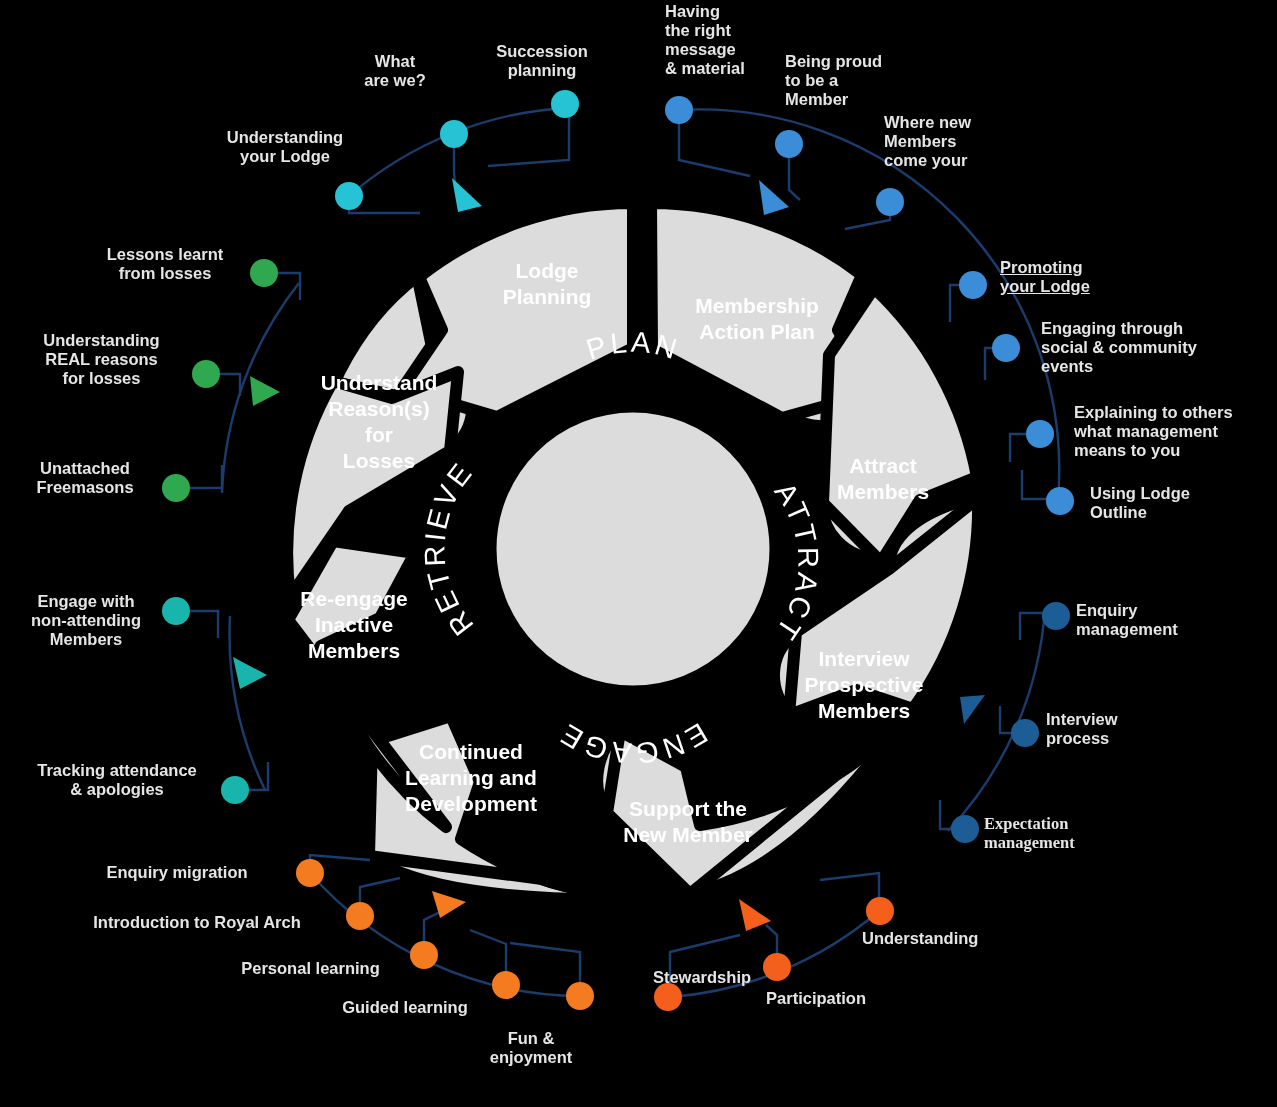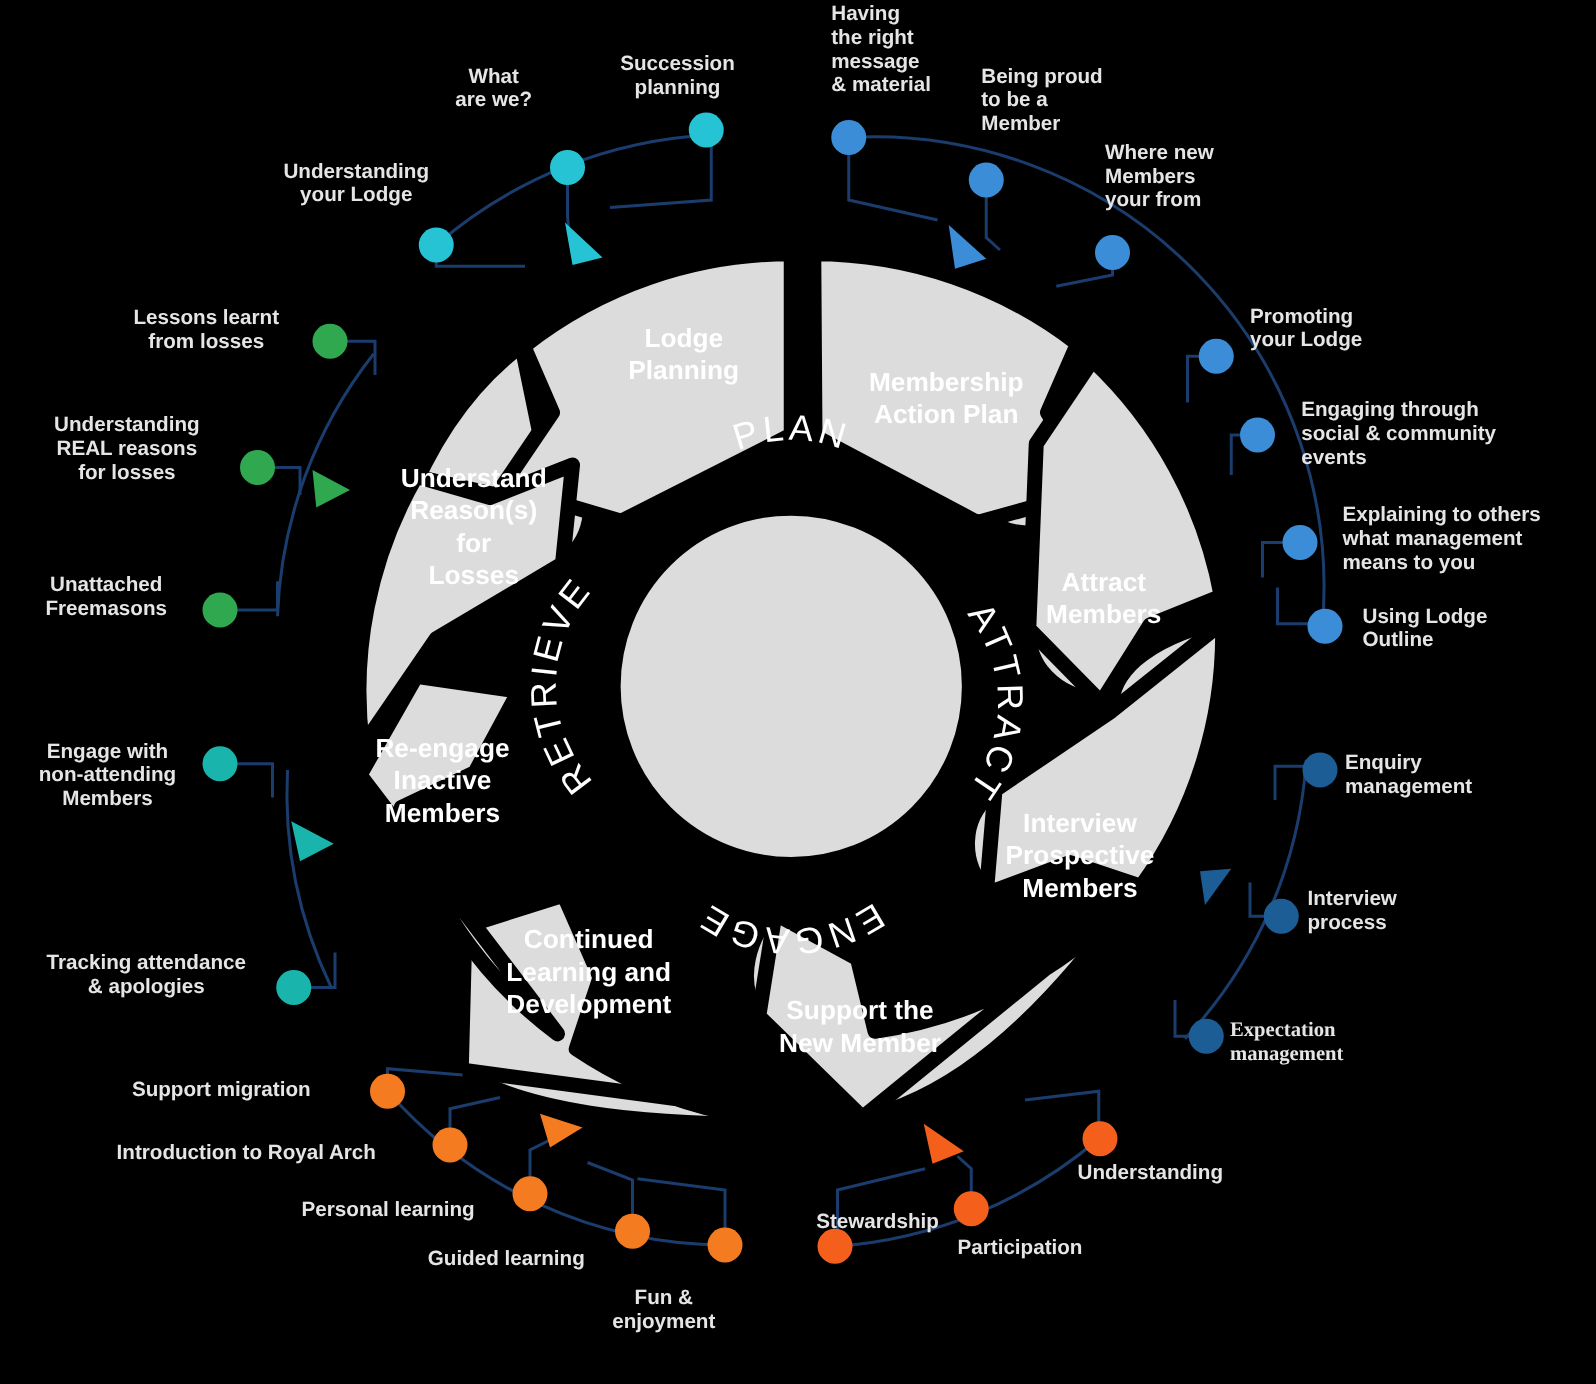--- a/index.html
+++ b/index.html
@@ -253,22 +253,22 @@
 
   <div class="spoke-label al-left" style="left:665px;top:2px;width:110px;">Having
 the right
 message
 &amp; material</div>
   <div class="spoke-label al-left" style="left:785px;top:52px;width:120px;">Being proud
 to be a
 Member</div>
   <div class="spoke-label al-left" style="left:884px;top:113px;width:130px;">Where new
 Members
-your from</div>
-  <div class="spoke-label al-left" style="left:1000px;top:244px;width:140px;">Promoting
+come your</div>
+  <div class="spoke-label al-left" style="left:1000px;top:258px;width:140px;text-decoration:underline;">Promoting
 your Lodge</div>
   <div class="spoke-label al-left" style="left:1041px;top:319px;width:200px;">Engaging through
 social &amp; community
 events</div>
   <div class="spoke-label al-left" style="left:1074px;top:403px;width:200px;">Explaining to others
 what management
 means to you</div>
   <div class="spoke-label al-left" style="left:1090px;top:484px;width:140px;">Using Lodge
 Outline</div>
 
@@ -276,21 +276,21 @@
 management</div>
   <div class="spoke-label al-left" style="left:1046px;top:710px;width:140px;">Interview
 process</div>
   <div class="spoke-label al-left" style="left:984px;top:814px;width:160px;font-family:Liberation Serif, serif;">Expectation
 management</div>
 
   <div class="spoke-label al-center" style="left:637px;top:968px;width:130px;">Stewardship</div>
   <div class="spoke-label al-center" style="left:746px;top:989px;width:140px;text-align:center;">Participation</div>
   <div class="spoke-label al-left" style="left:862px;top:929px;width:160px;">Understanding</div>
 
-  <div class="spoke-label al-right" style="left:72px;top:863px;width:210px;">Support migration</div>
+  <div class="spoke-label al-right" style="left:72px;top:863px;width:210px;">Enquiry migration</div>
   <div class="spoke-label al-right" style="left:62px;top:913px;width:270px;">Introduction to Royal Arch</div>
   <div class="spoke-label al-right" style="left:218px;top:959px;width:185px;">Personal learning</div>
   <div class="spoke-label al-right" style="left:320px;top:998px;width:170px;">Guided learning</div>
   <div class="spoke-label al-right" style="left:470px;top:1029px;width:122px;">Fun &amp;
 enjoyment</div>
 
   <div class="spoke-label al-right" style="left:18px;top:592px;width:136px;">Engage with
 non-attending
 Members</div>
   <div class="spoke-label al-right" style="left:22px;top:761px;width:190px;">Tracking attendance

